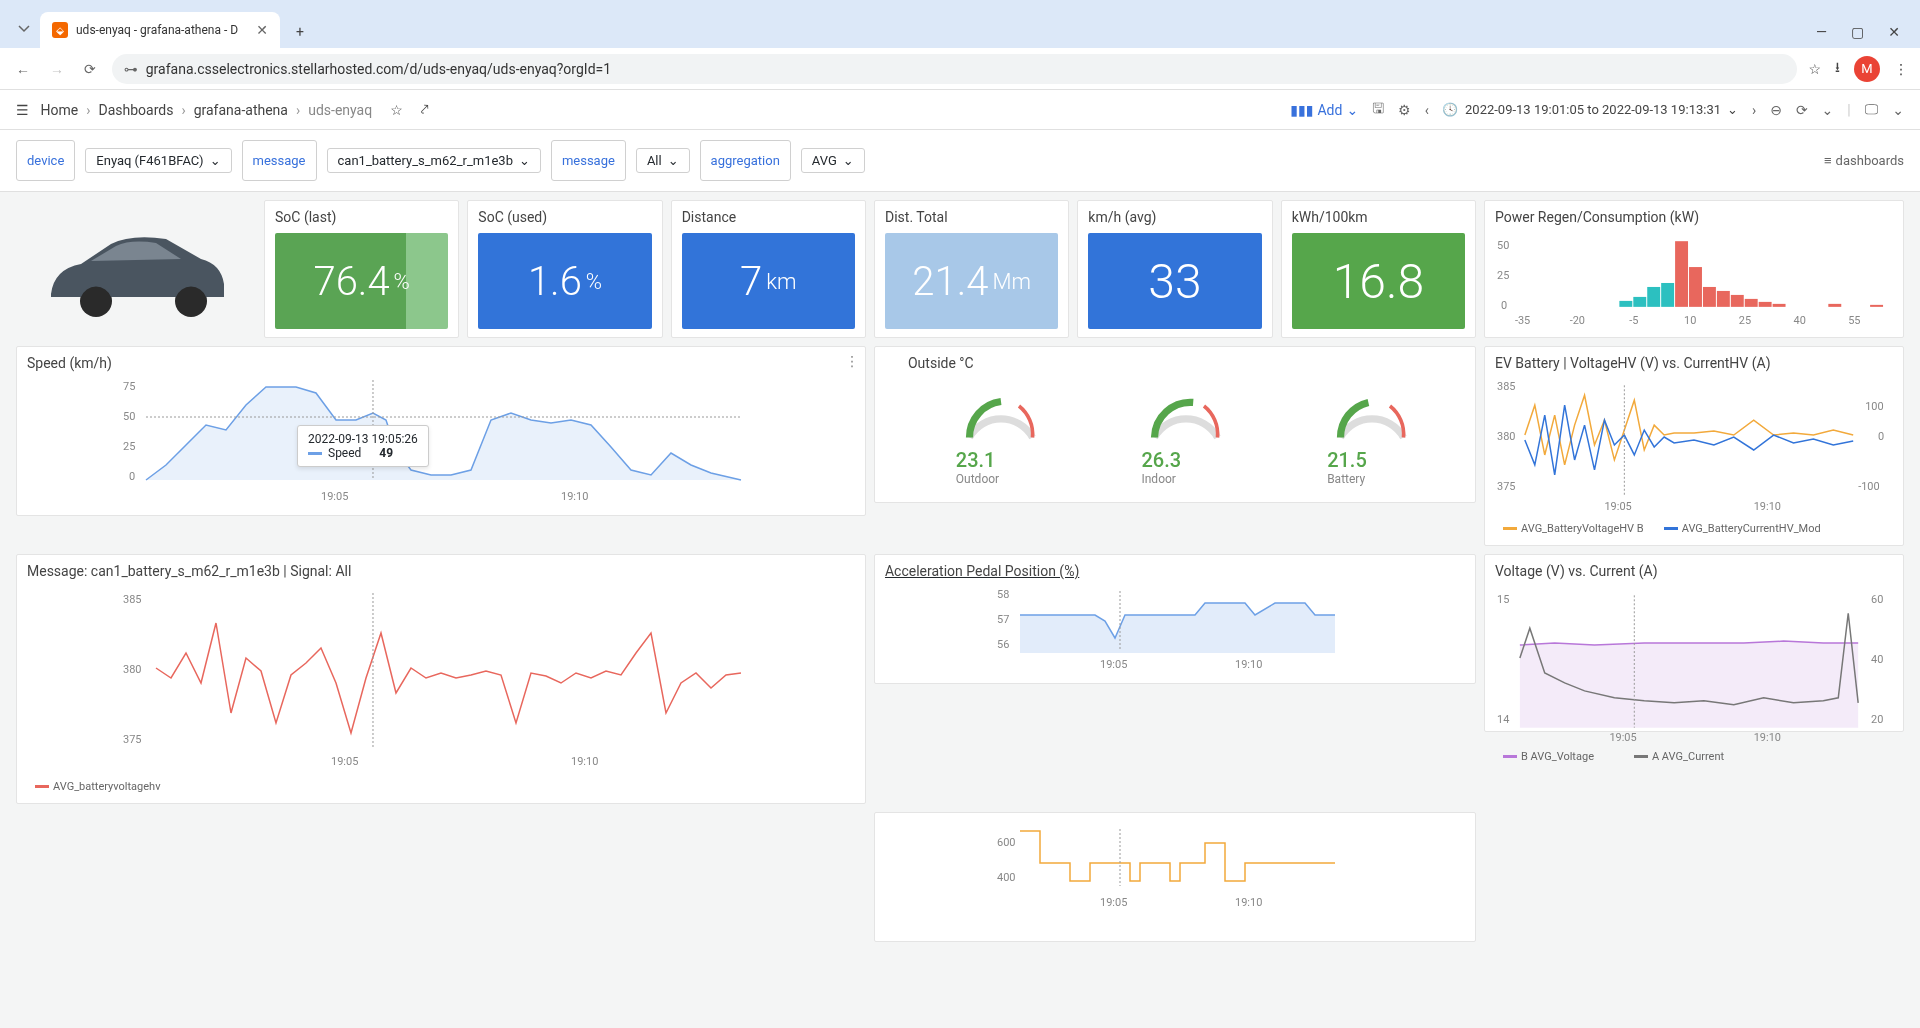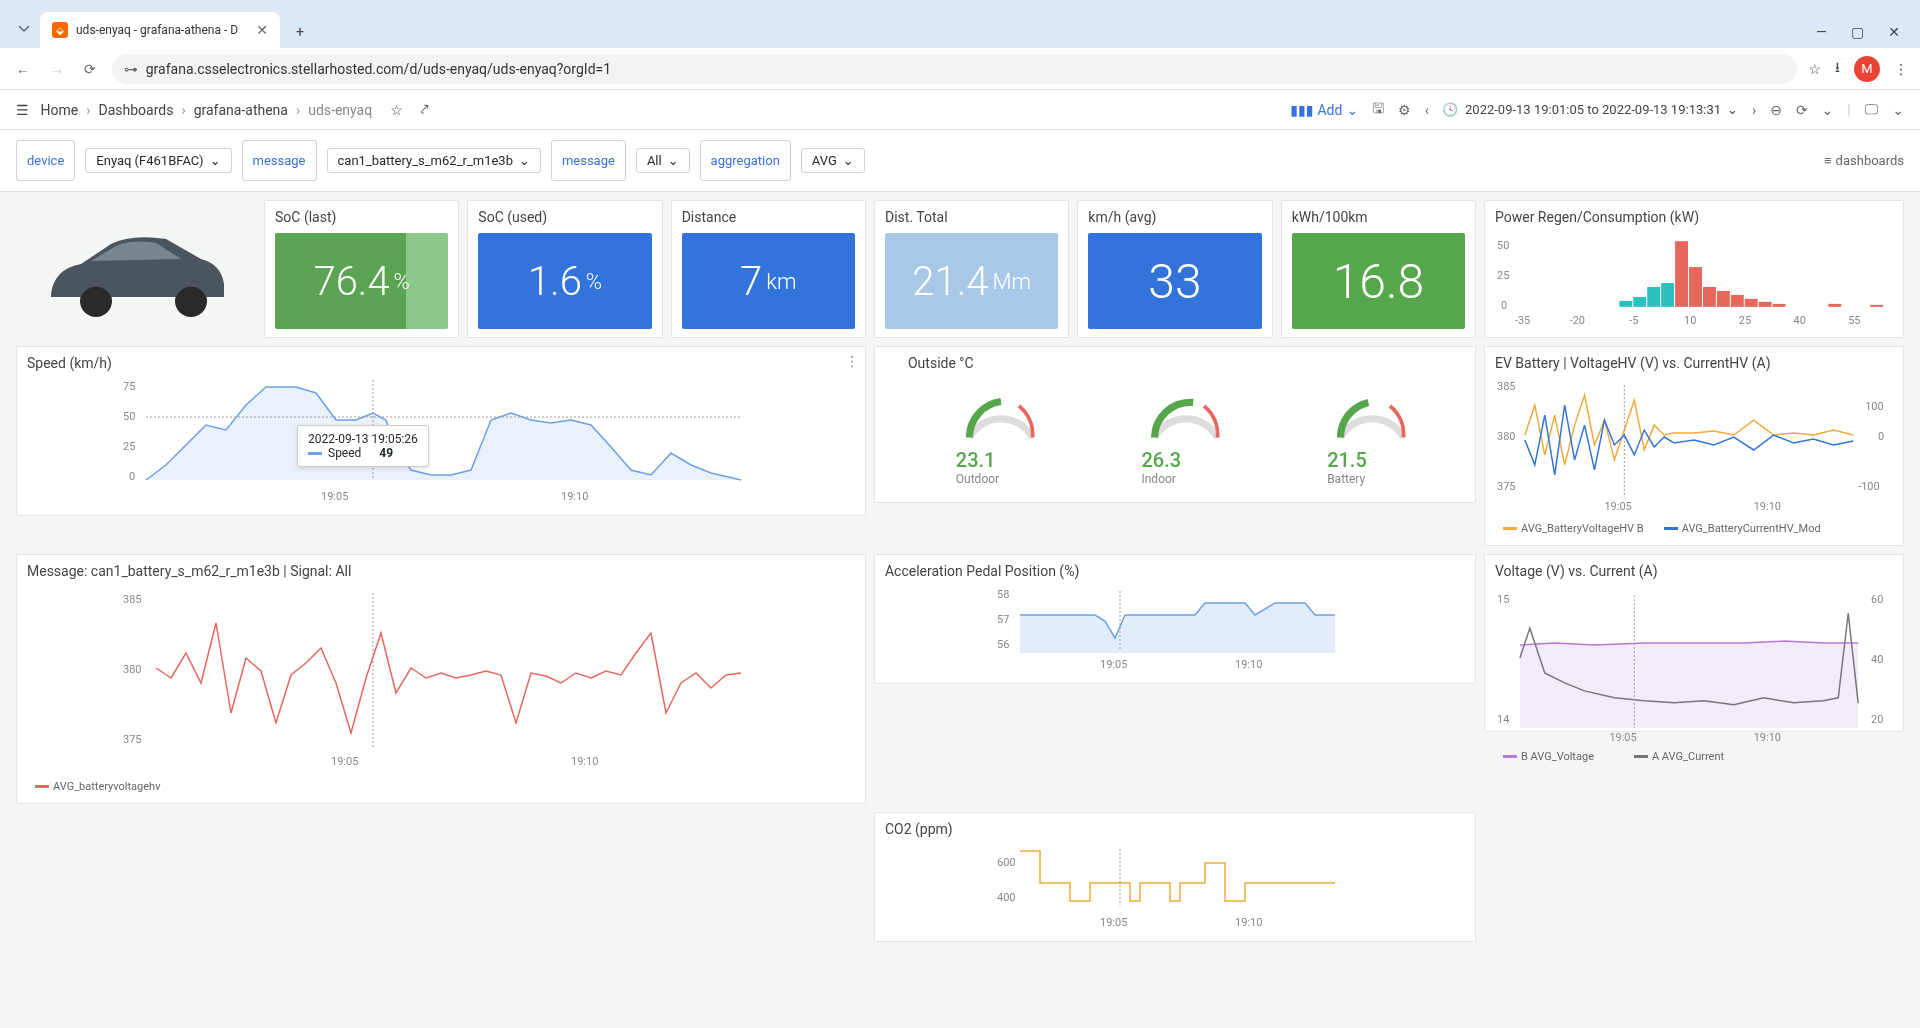--- a/index.html
+++ b/index.html
@@ -56,21 +56,21 @@
 .kmh .stat-value-box { background: #3274d9; font-size: 48px; }
 .kwh .stat-value-box { background: #56a64b; font-size: 48px; }
 
 .power-panel { grid-column: 8; grid-row: 1; }
 
 .speed-panel { grid-column: 1 / 5; grid-row: 2; height: 170px; }
 .outside-panel { grid-column: 5 / 8; grid-row: 2; height: 157px; padding-left: 33px; }
 .evbat-panel { grid-column: 8; grid-row: 2; height: 200px; }
 
 .msg-panel { grid-column: 1 / 5; grid-row: 3; height: 250px; }
-.accel-panel { grid-column: 5 / 8; grid-row: 3; height: 130px; }
+.accel-panel { grid-column: 5 / 8; grid-row: 3; height: 130px; text-decoration: underline; }
 .co2-panel { grid-column: 5 / 8; grid-row: 4; height: 130px; }
 .volt-panel { grid-column: 8; grid-row: 3 / 5; height: 178px; }
 
 .gauges { display: flex; justify-content: space-around; padding-top: 10px; }
 .gauge { text-align: left; }
 .gauge-arc { width: 90px; height: 60px; position: relative; }
 .gauge-val { font-size: 20px; color: #56a64b; font-weight: 500; }
 .gauge-label { font-size: 12px; color: #888; }
 
 .chart-area { width: 100%; height: calc(100% - 20px); position: relative; }
@@ -396,21 +396,20 @@
       <path d="M25 32 L100 32 L110 38 L120 55 L130 32 L200 32 L210 20 L250 20 L260 32 L280 20 L310 20 L320 32 L340 32" stroke="#6da0e6" stroke-width="1.5" fill="none"></path>
       <line x1="125" y1="8" x2="125" y2="68" stroke="#999" stroke-dasharray="2,2"></line>
       <g font-size="11" fill="#888">
           <text x="105" y="85">19:05</text>
           <text x="240" y="85">19:10</text>
         </g>
     </svg>
   </div>
 
   <div class="panel co2-panel">
-    <div class="panel-title">CO2 (ppm)</div>
     <svg width="100%" height="90" viewBox="0 0 360 90">
       <g font-size="11" fill="#888">
           <text x="2" y="25">600</text>
           <text x="2" y="60">400</text>
         </g>
       <path d="M25 10 L45 10 L45 42 L75 42 L75 60 L95 60 L95 42 L135 42 L135 60 L145 60 L145 42 L175 42 L175 60 L185 60 L185 42 L210 42 L210 22 L230 22 L230 60 L250 60 L250 42 L340 42" stroke="#f2a93b" stroke-width="1.5" fill="none"></path>
       <line x1="125" y1="8" x2="125" y2="65" stroke="#999" stroke-dasharray="2,2"></line>
       <g font-size="11" fill="#888">
           <text x="105" y="85">19:05</text>
           <text x="240" y="85">19:10</text>

